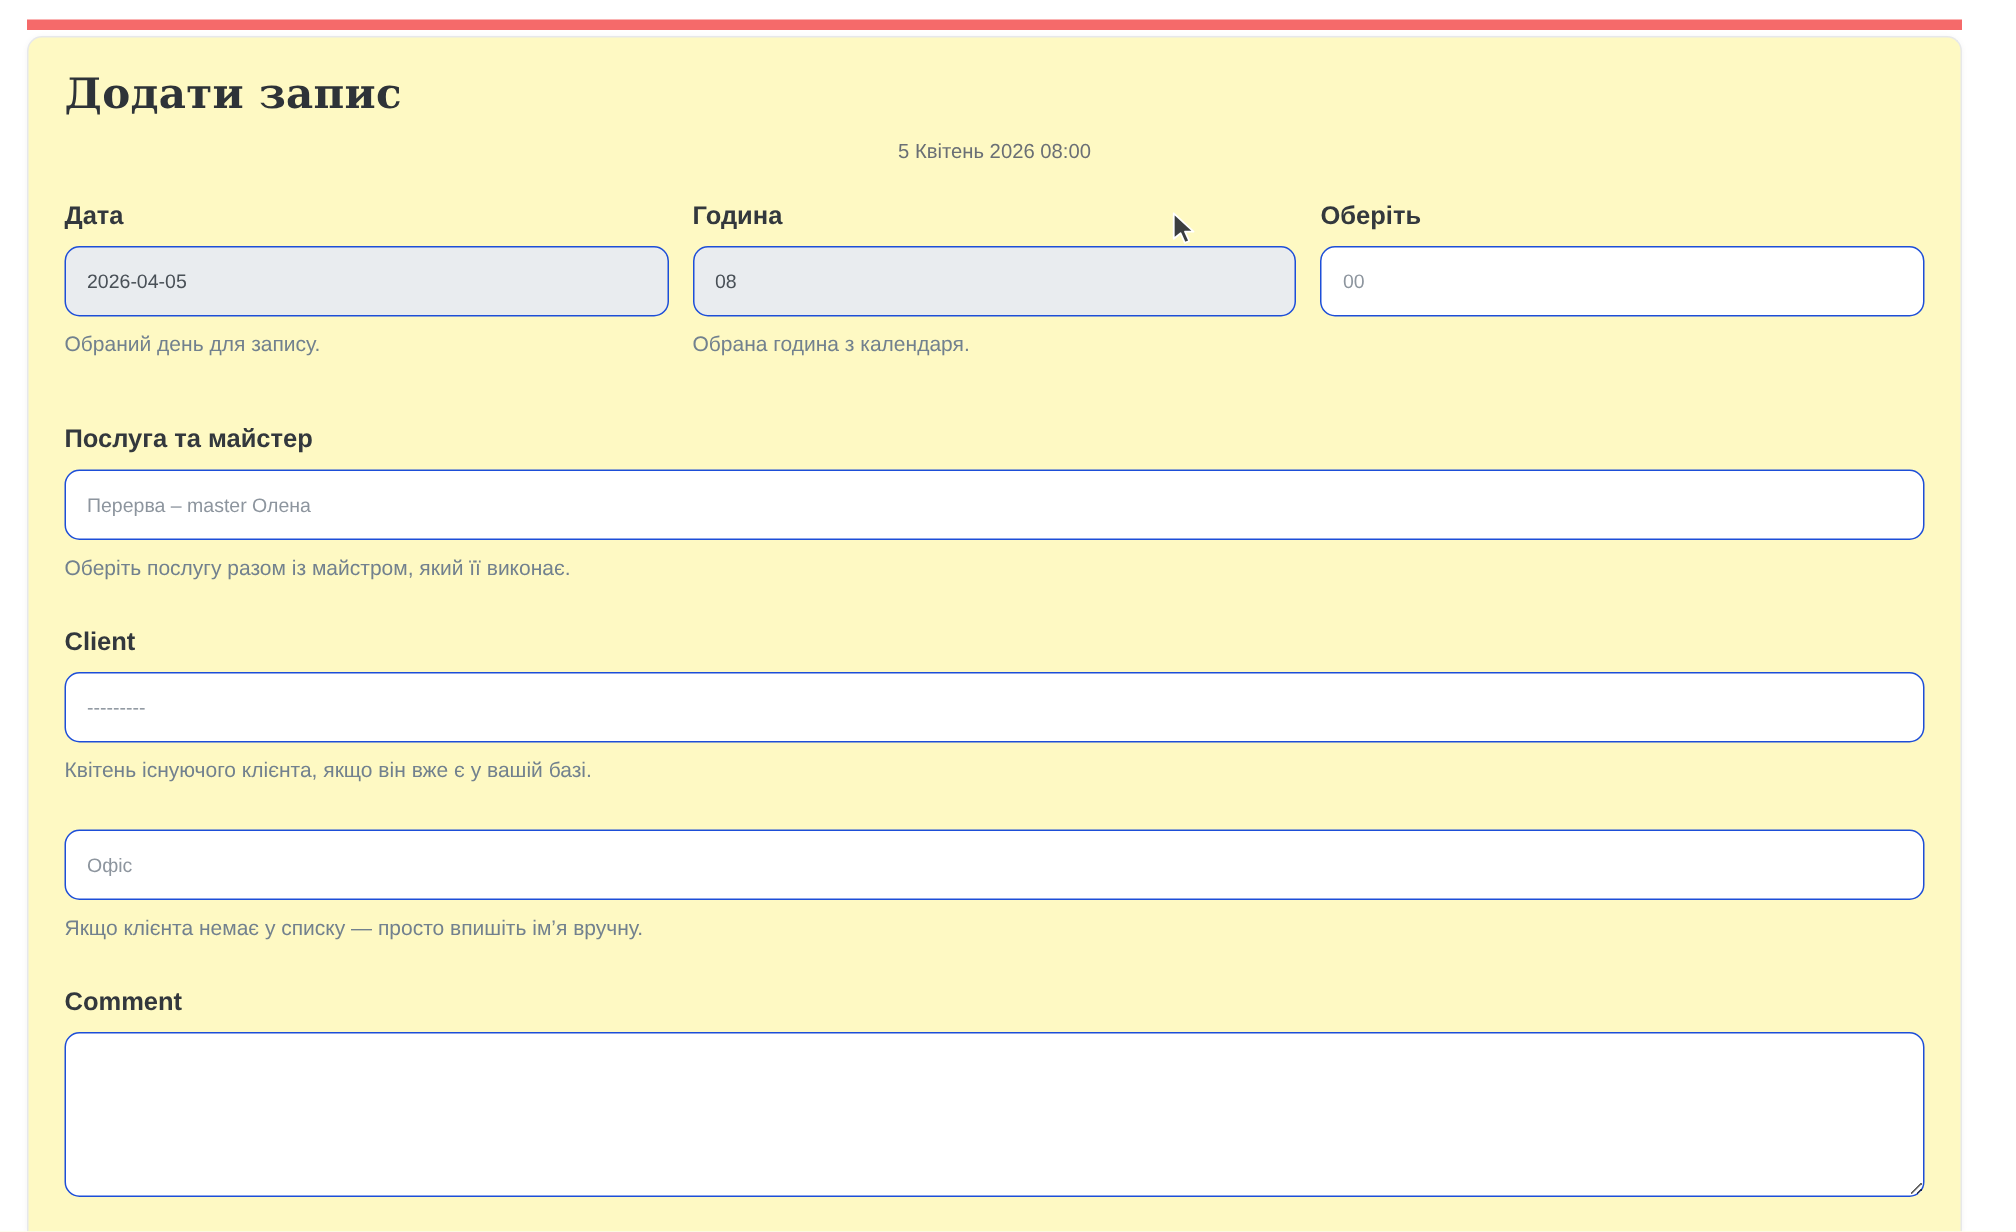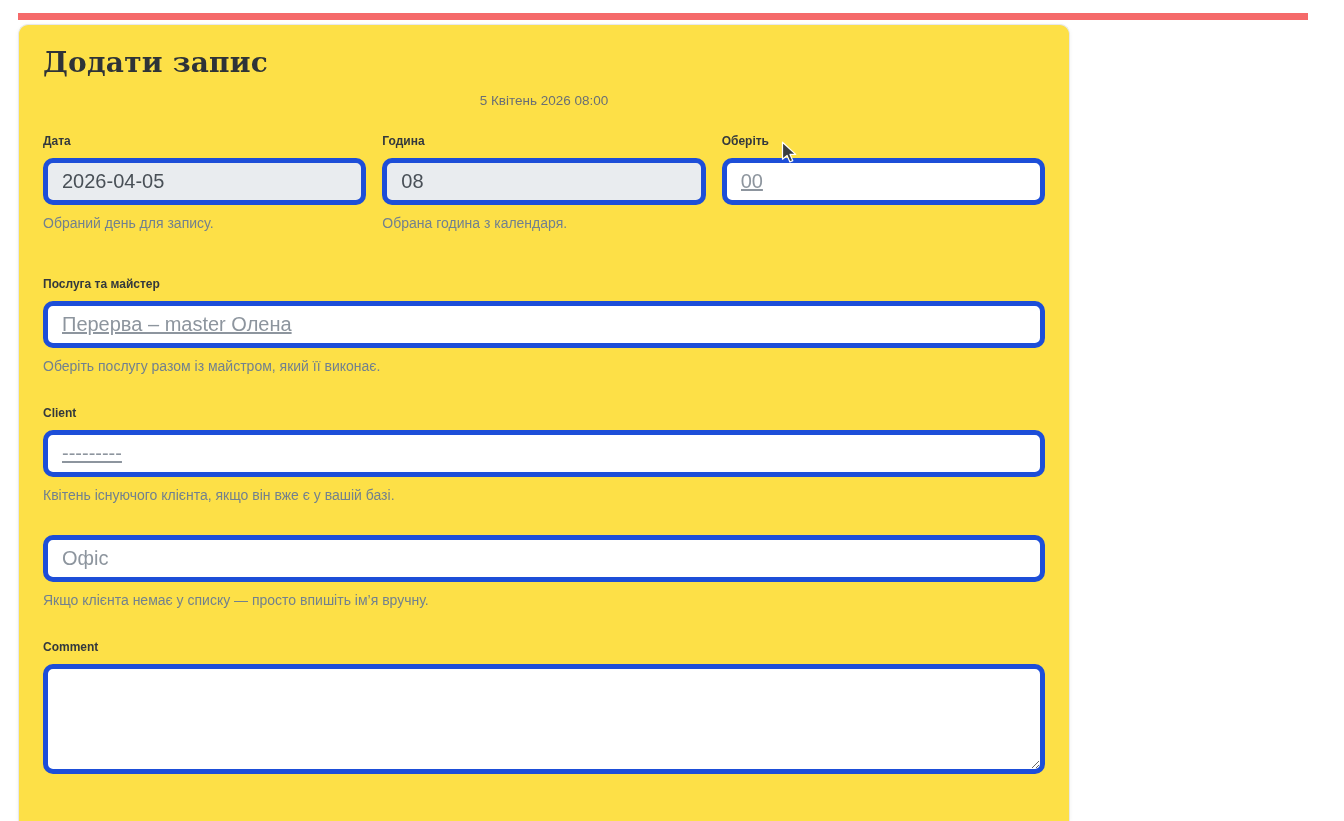--- a/index.html
+++ b/index.html
@@ -19,24 +19,24 @@
     left: 18px;
     top: 13px;
     width: 1290px;
     height: 7px;
     background: #f56a6a;
   }
   .card {
     position: absolute;
     left: 18px;
     top: 24px;
-    width: 1052px;
+    width: 1290px;
     height: 797px;
     box-sizing: border-box;
-    background: #fde047;
+    background: #fef9c3;
     border: 1px solid #e7e8ea;
     border-bottom: none;
     border-radius: 10px 10px 0 0;
     box-shadow: 0 1px 4px rgba(0,0,0,0.05);
     padding: 22px 24px 0 24px;
   }
   h1.page-title {
     margin: 0;
     font-family: "DejaVu Serif", serif;
     font-weight: 700;
@@ -56,40 +56,40 @@
     grid-template-columns: 1fr 1fr 1fr;
     column-gap: 16px;
     margin-top: 26px;
     margin-bottom: 46px;
   }
   .field { margin-bottom: 32px; }
   .row3 .field { margin-bottom: 0; }
   .field > label {
     display: block;
     font-weight: bold;
-    font-size: 12px;
+    font-size: 17px;
     color: #33383d;
     margin-bottom: 10px;
   }
   .control {
     display: block;
     width: 100%;
     box-sizing: border-box;
     height: 47px;
-    border: 5px solid #1d4ed8;
+    border: 1px solid #1d4ed8;
     border-radius: 10px;
     padding: 0 14px;
-    font-size: 20px;
+    font-size: 13px;
     font-family: "Liberation Sans", sans-serif;
     color: #495057;
     background: #ffffff;
     outline: none;
   }
   .control.readonly { background: #e9ecef; }
-  .control.muted { color: #8d959e; text-decoration: underline; }
+  .control.muted { color: #8d959e; }
   input.control::placeholder { color: #8d959e; opacity: 1; }
   textarea.control {
     height: 110px;
     padding-top: 12px;
     resize: vertical;
     line-height: 1.3;
   }
   .help {
     margin-top: 10px;
     font-size: 14px;

